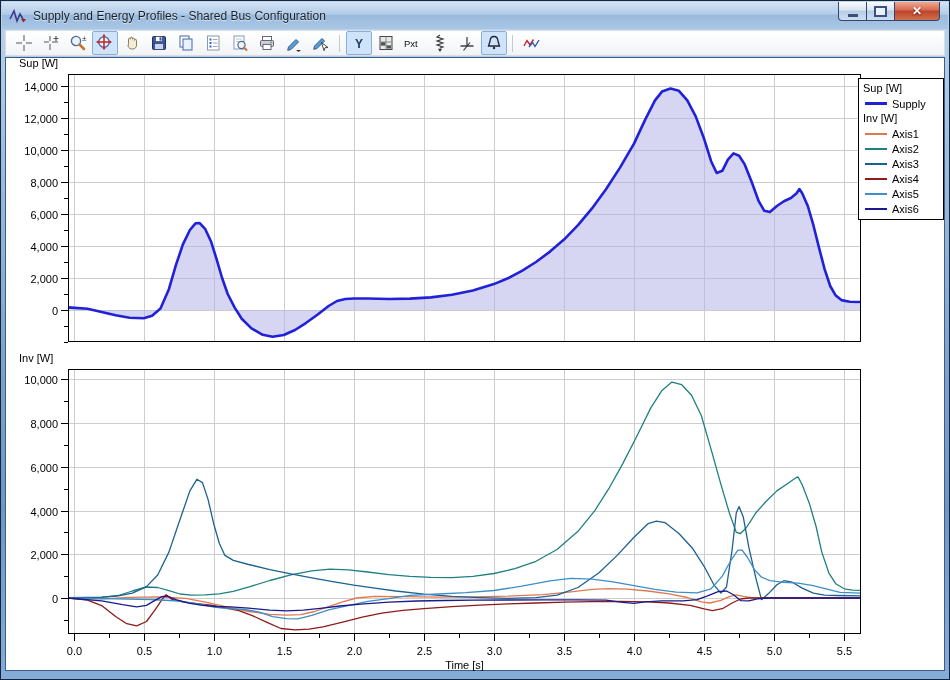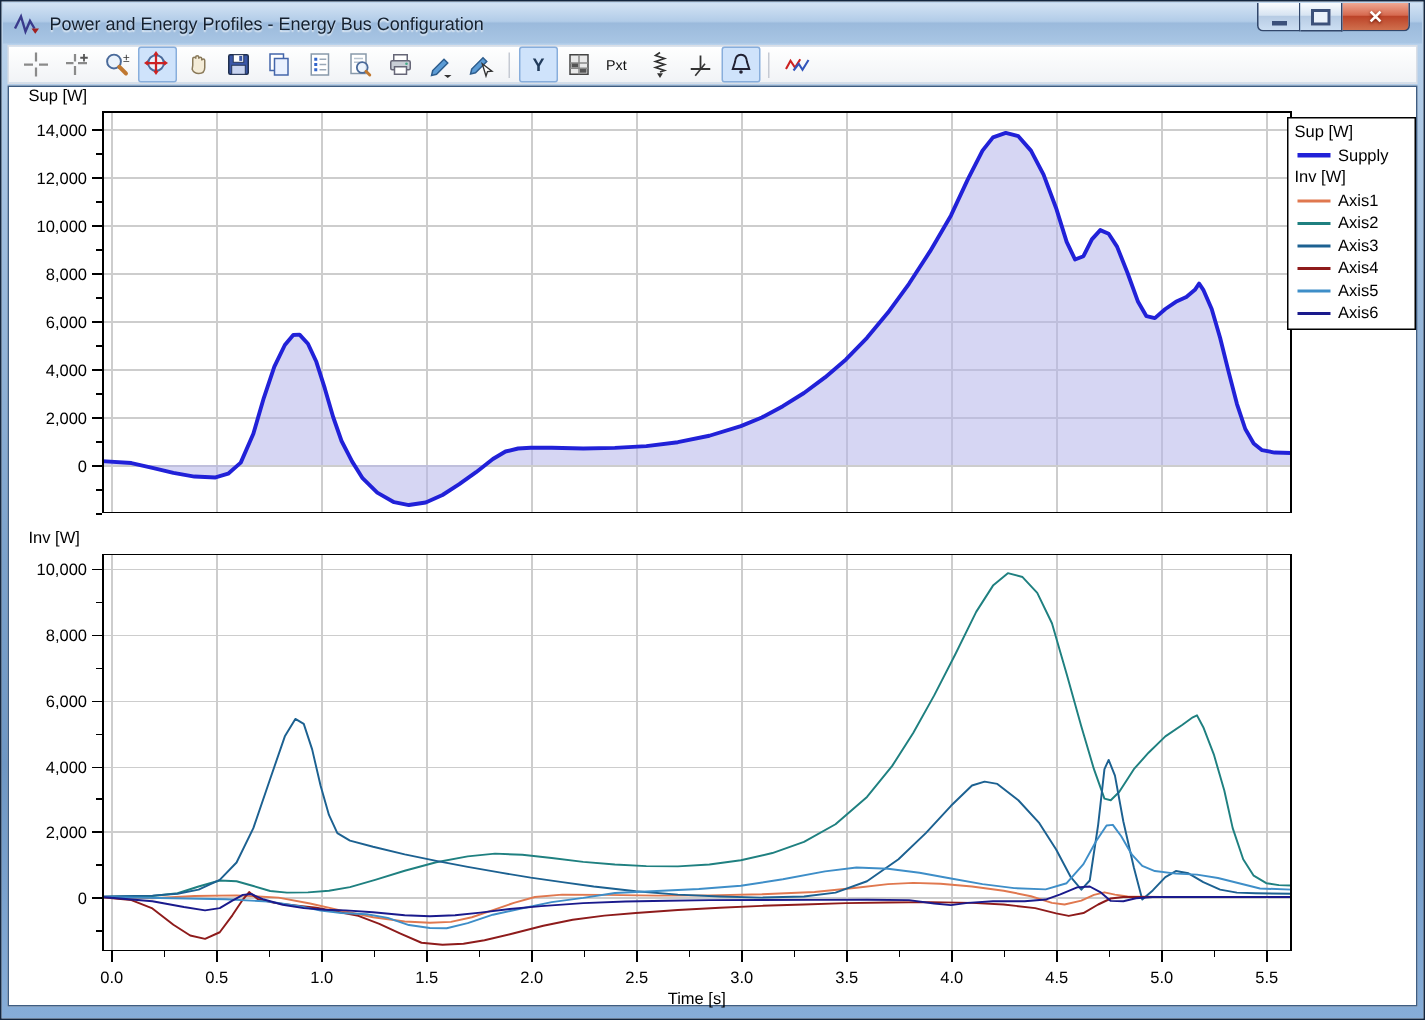--- a/index.html
+++ b/index.html
@@ -38,21 +38,21 @@
 <body>
 
 <div class="window">
   <div class="titlebar">
     <span style="display:flex;">
       <svg width="18" height="16" viewBox="0 0 18 16">
         <polyline points="1,11 5,3 8,13 11,6 14,11" fill="none" stroke="#3A3A8C" stroke-width="1.6"></polyline>
         <path d="M12 11 l5 0 l-2.5 3.5 z" fill="#A02020"></path>
       </svg>
     </span>
-    <span class="title">Power and Energy Profiles - Energy Bus Configuration</span>
+    <span class="title">Supply and Energy Profiles - Shared Bus Configuration</span>
     <div class="winbtns">
       <div class="wbtn min">
           <span class="glyph-min"></span>
         </div>
       <div class="wbtn max">
           <span class="glyph-max"></span>
         </div>
       <div class="wbtn close">
           <span>✕</span>
         </div>

